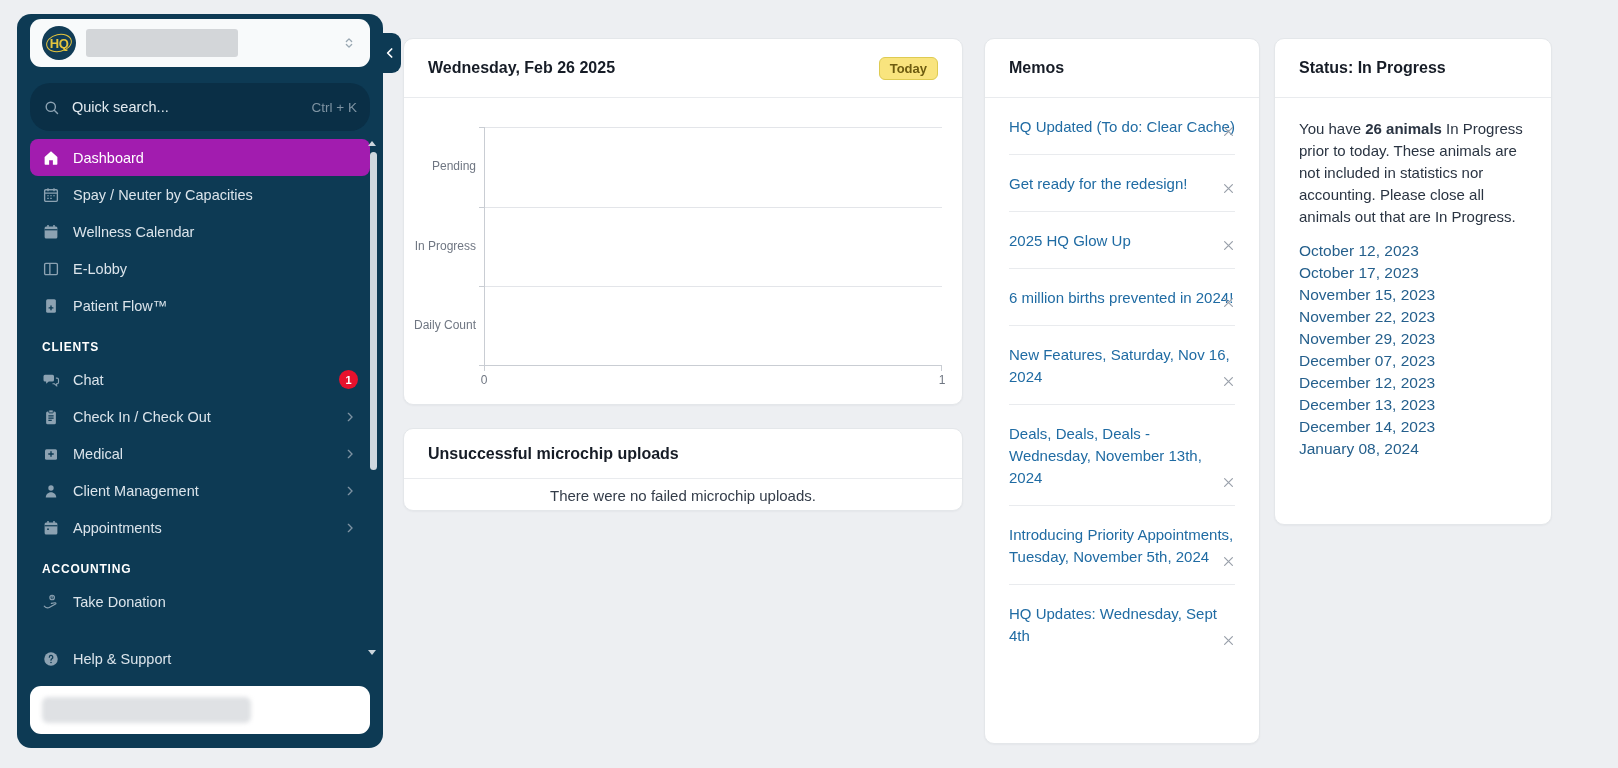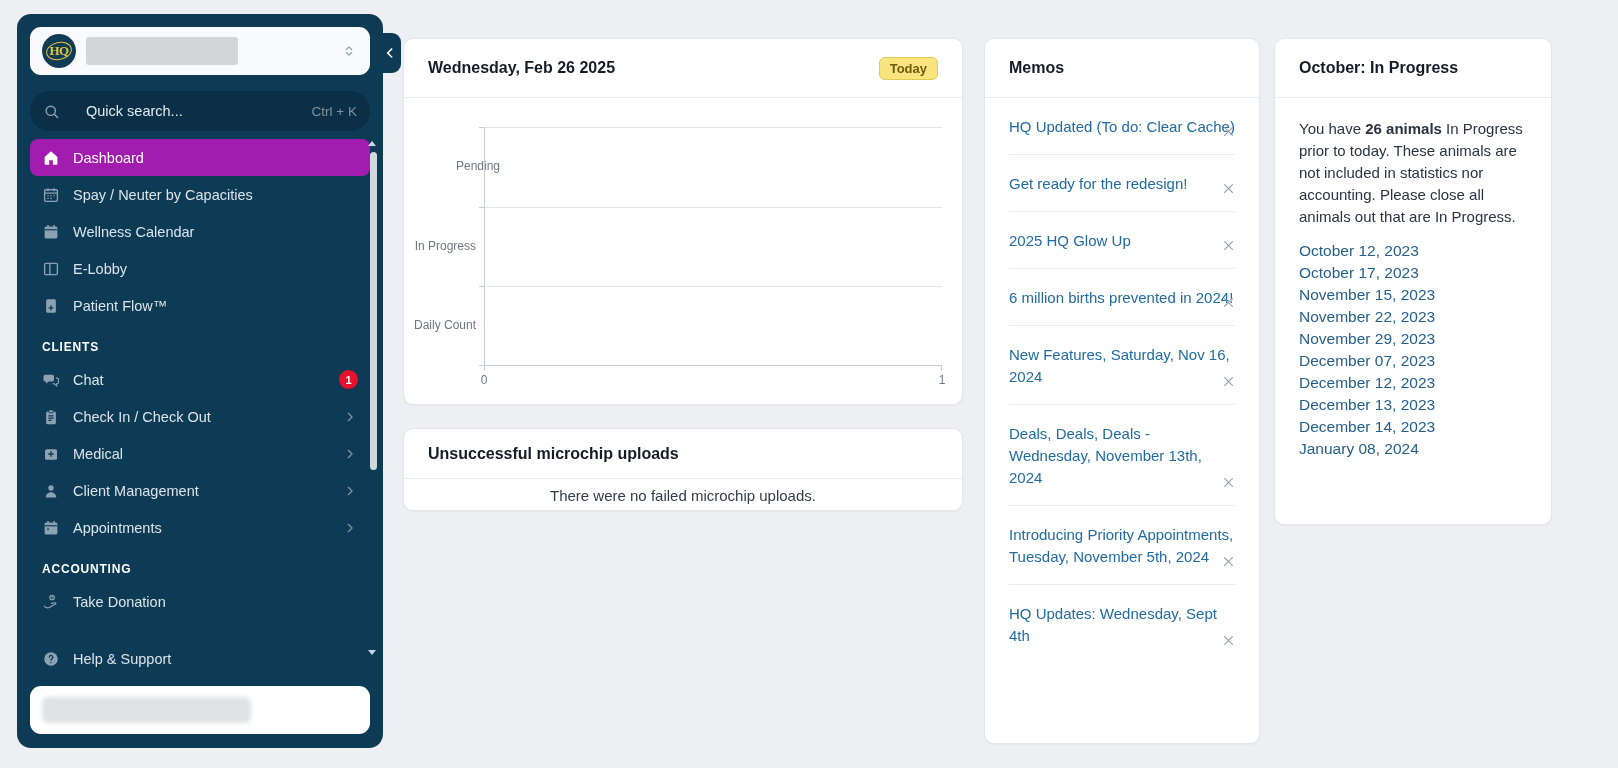--- a/index.html
+++ b/index.html
@@ -5,32 +5,32 @@
   * { margin:0; padding:0; box-sizing:border-box; }
   html,body { width:1618px; height:768px; font-family:"Liberation Sans", sans-serif; }
   .app { position:relative; width:1618px; height:768px; background:#edeff2; overflow:hidden; }
 
   
   .sidebar { position:absolute; left:17px; top:14px; width:366px; height:734px;
              background:#0d3a54; border-radius:14px; display:flex; flex-direction:column; z-index:1; }
   .collapse-tab { position:absolute; left:373px; top:33px; width:28px; height:40px;
                   background:#0d3a54; border-radius:0 9px 9px 0; z-index:0; cursor:pointer;
                   display:flex; align-items:center; justify-content:flex-end; padding-right:3px; }
-  .org-selector { margin:13px 13px 0; height:48px; background:#f8fafb; border-radius:11px;
-                  display:flex; align-items:center; padding:8px 12px; cursor:pointer;font-family:Liberation Serif, serif; }
+  .org-selector { margin:5px 13px 0; height:48px; background:#f8fafb; border-radius:11px;
+                  display:flex; align-items:center; padding:8px 12px; cursor:pointer; }
   .logo-circle { width:34px; height:34px; border-radius:50%; background:#113c56; position:relative;
                  display:flex; align-items:center; justify-content:center; flex:0 0 auto; }
   .logo-circle span { color:#e5c53d; font-size:13px; font-weight:bold; letter-spacing:-0.5px; position:relative; z-index:1; }
   .logo-circle::after { content:""; position:absolute; left:4px; top:8px; right:4px; bottom:8px;
                         border:1px solid #e5c53d; border-radius:50%; transform:rotate(-12deg); }
   .org-redacted { width:152px; height:28px; background:#d3d6d9; border-radius:3px; margin-left:10px; }
   .org-updown { margin-left:auto; color:#9aa8b3; }
 
-  .searchbox { margin:16px 13px 0; height:40px; background:#0a2f46; border-radius:20px;
-               display:flex; align-items:center; padding:0 13px; gap:26px; }
+  .searchbox { margin:16px 13px 0; height:48px; background:#0a2f46; border-radius:20px;
+               display:flex; align-items:center; padding:0 13px; gap:12px; }
   .searchbox .s-icon { color:#8ca2b2; flex:0 0 auto; }
   .searchbox input { flex:1; background:transparent; border:none; outline:none; color:#eef3f7; font-size:14.5px; font-family:"Liberation Sans", sans-serif; }
   .searchbox input::placeholder { color:#e2eaf0; opacity:1; }
   .searchbox .kbd { color:#7e93a2; font-size:13.5px; }
 
   .nav { flex:1; margin:8px 13px 0; overflow:hidden; }
   .nav-item { height:37px; display:flex; align-items:center; gap:13px; padding:0 12px;
               border-radius:8px; color:#dbe4eb; font-size:14.5px; cursor:pointer; }
   .nav-item .ni { color:#8ca2b2; flex:0 0 auto; display:flex; }
   .nav-item.active { background:#a21caf; color:#ffffff; font-weight:500; }
@@ -66,21 +66,21 @@
   .chart { position:absolute; left:0; top:60px; right:0; bottom:0; }
   .plot { position:absolute; left:80px; top:28px; width:458px; height:239px;
           border-left:1px solid #c9cdd3; border-bottom:1px solid #c9cdd3; border-top:1px solid #e3e5e9; }
   .gline { position:absolute; left:0; right:0; height:1px; background:#e3e5e9; }
   .g1 { top:33.33%; } .g2 { top:66.67%; }
   .ltick { position:absolute; left:-6px; width:6px; height:1px; background:#c9cdd3; }
   .lt0 { top:-1px; } .lt1 { top:33.33%; } .lt2 { top:66.67%; } .lt3 { bottom:-1px; }
   .btick { position:absolute; bottom:-6px; width:1px; height:6px; background:#c9cdd3; }
   .bt0 { left:-1px; } .bt1 { right:0; }
   .cat { position:absolute; left:0; width:72px; text-align:right; font-size:12px; color:#6f7682; }
-  .c0 { top:60px;margin-left:24px; } .c1 { top:140px; } .c2 { top:219px; }
+  .c0 { top:60px; } .c1 { top:140px; } .c2 { top:219px; }
   .xtick { position:absolute; top:274px; width:14px; text-align:center; font-size:12px; color:#6f7682; }
   .x0 { left:73px; } .x1 { left:531px; }
 
   .card-chip { left:403px; top:428px; width:560px; height:83px; }
   .card-chip .card-head { height:50px; }
   .chip-msg { height:32px; display:flex; align-items:center; justify-content:center;
               font-size:15px; color:#333c49; }
 
   .card-memos { left:984px; top:38px; width:276px; height:706px; overflow:hidden; }
   .memo-list { padding:0 24px; }
@@ -382,21 +382,21 @@
             <svg width="17" height="17" viewBox="0 0 24 24">
               <path d="M6.5 6.5l11 11M17.5 6.5l-11 11" stroke="currentColor" stroke-width="1.7" stroke-linecap="round"></path>
             </svg>
           </button>
       </div>
     </div>
   </section>
 
   <section class="card card-status">
     <div class="card-head">
-      <span class="card-title">October: In Progress</span>
+      <span class="card-title">Status: In Progress</span>
     </div>
     <div class="status-body">
       <p><span>You have </span><strong>26 animals</strong><span> In Progress prior to today. These animals are not included in statistics nor accounting. Please close all animals out that are In Progress.</span></p>
       <div class="date-list">
         <a class="date-link">October 12, 2023</a>
         <a class="date-link">October 17, 2023</a>
         <a class="date-link">November 15, 2023</a>
         <a class="date-link">November 22, 2023</a>
         <a class="date-link">November 29, 2023</a>
         <a class="date-link">December 07, 2023</a>

